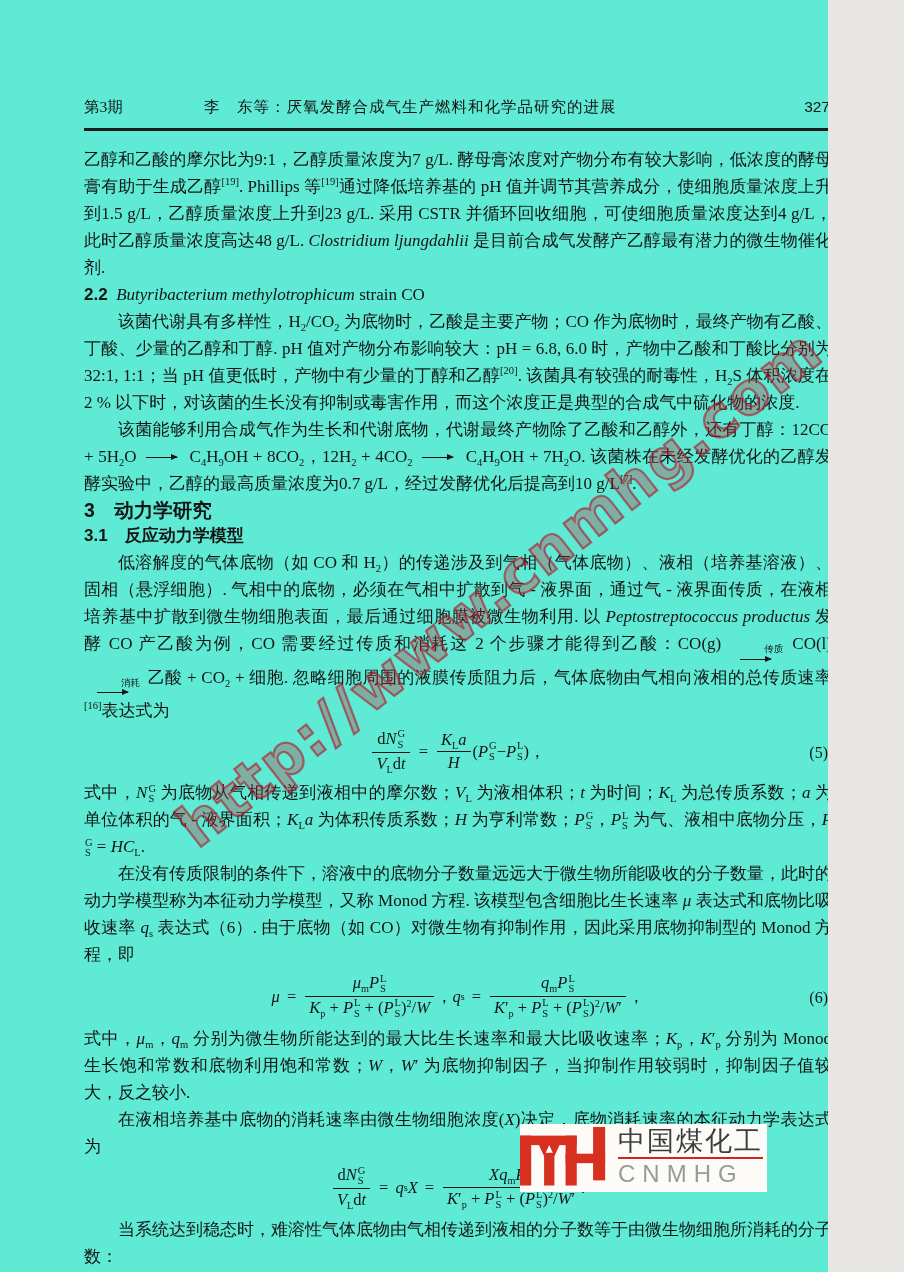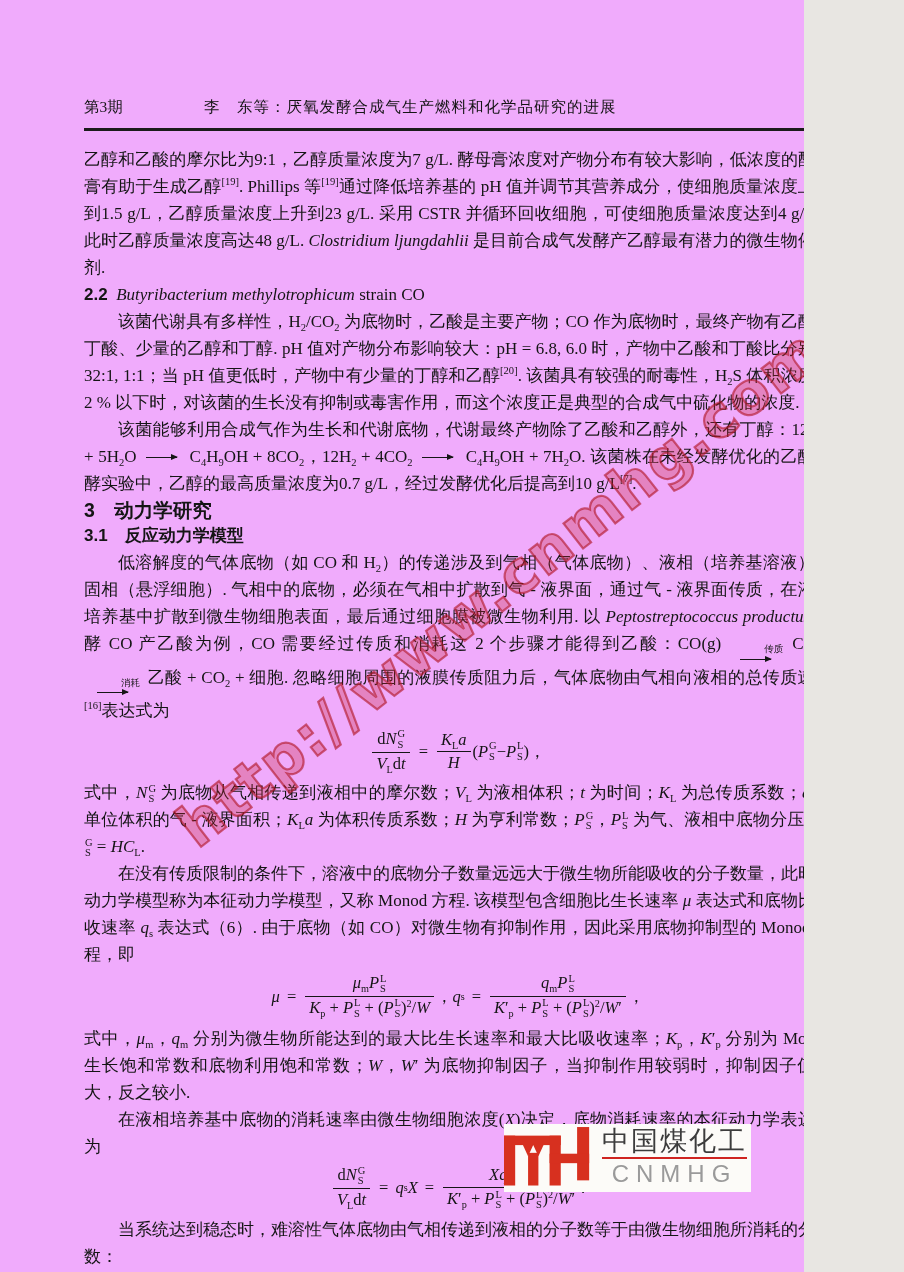--- a/index.html
+++ b/index.html
@@ -1,17 +1,17 @@
 <!DOCTYPE html>
 <html><head>
 <meta charset="utf-8">
 <style>
   html,body{margin:0;padding:0;background:#e8e6e2;}
-  .page{position:relative;width:804px;height:1272px;background:#f0abfc;overflow:hidden;
-        font-family:"Liberation Serif","DejaVu Serif",serif;color:#151515;}
+  .page{position:relative;width:804px;height:1272px;background:#5eead4;overflow:hidden;
+        font-family:"Liberation Serif","DejaVu Serif",serif;color:#151515;padding-left:24px;}
   
   .header{position:absolute;left:84px;top:97px;width:746px;display:flex;align-items:baseline;
           font-size:15.5px;}
   .header .hl{width:120px;text-align:left;}
   .header .hc{flex:1;letter-spacing:1px;}
   .header .hr{width:120px;text-align:right;font-family:"Liberation Sans",sans-serif;}
   .rule{position:absolute;left:84px;top:128px;width:748px;height:3px;background:#1b1b1b;}
   
   .content{position:absolute;left:84px;top:146px;width:748px;font-size:17px;line-height:27px;
            text-align:justify;}
@@ -45,22 +45,22 @@
       margin:0 3px;line-height:1;}
   .rl{font-size:9.5px;line-height:1;margin-bottom:1px;}
   .lone{margin:0 5px;}
   
   .watermark{position:absolute;left:185px;top:800px;z-index:5;white-space:nowrap;
              transform:rotate(-38deg);transform-origin:left center;
              font-family:"DejaVu Sans",sans-serif;font-weight:bold;font-size:58px;
              letter-spacing:2px;color:rgba(201,41,56,0.30);
              -webkit-text-stroke:2.2px rgba(178,22,38,0.62);pointer-events:none;}
   
-  .logo{position:absolute;left:504px;top:1124px;z-index:6;display:flex;align-items:flex-start;
-        background:#fcfbf8;padding:2px 4px 2px 0;text-align:center;}
+  .logo{position:absolute;left:520px;top:1124px;z-index:6;display:flex;align-items:flex-start;
+        background:#fcfbf8;padding:2px 4px 2px 0;}
   .logo svg{display:block;margin-right:12px;}
   .logo .txt{display:flex;flex-direction:column;}
   .logo .t1{font-family:"Liberation Sans",sans-serif;font-size:27px;line-height:30px;
             color:#3c3c3c;letter-spacing:2px;border-bottom:2.5px solid #cf2420;padding-bottom:1px;}
   .logo .t2{font-family:"Liberation Sans",sans-serif;font-size:24px;line-height:28px;
             color:#9a9a9a;letter-spacing:7px;margin-top:1px;}
 </style>
 </head>
 <body>
 

